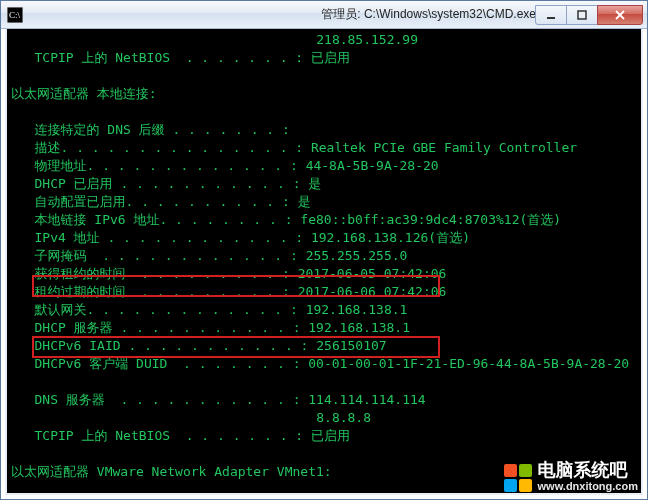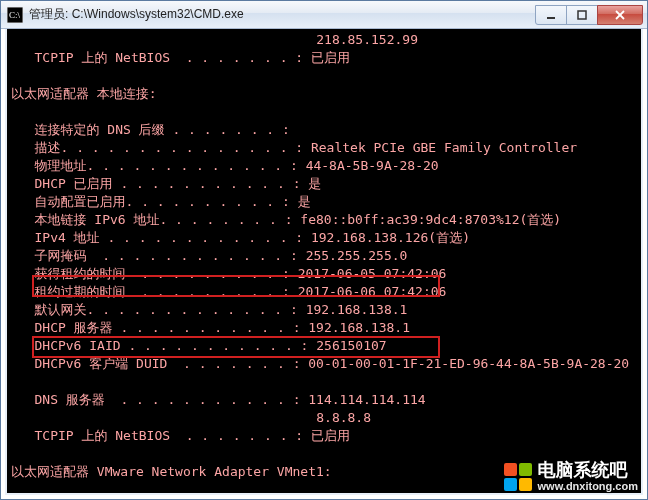--- a/index.html
+++ b/index.html
@@ -31,20 +31,21 @@
   .app-icon {
     width: 16px; height: 16px;
     margin-right: 6px;
   }
   .title-text {
     font-size: 12px;
     color: #222;
     flex: 1;
     white-space: nowrap;
     overflow: hidden;
+    text-align: right;
   }
   .win-controls { display: flex; gap: 0; }
   .win-btn {
     width: 32px; height: 20px;
     border: 1px solid #8ea4c2;
     display: flex; align-items: center; justify-content: center;
     font-size: 11px;
     margin-left: -1px;
   }
   .win-btn.min { background: linear-gradient(#f3f7fc,#dce6f3); border-radius: 0 0 0 3px; }
@@ -52,42 +53,42 @@
   .win-btn.close {
     width: 46px;
     background: linear-gradient(#e9a3a0,#d16b5f 45%,#c74b3f 46%,#d48071);
     border-color: #a94442;
     border-radius: 0 0 3px 0;
     color: #fff;
   }
   .terminal {
     flex: 1;
     background: #000;
-    color: #fca5a5;
+    color: #22c55e;
     font-family: "NSimSun","SimSun","Consolas",monospace;
     font-size: 13px;
     line-height: 18px;
     padding: 2px 0 10px 4px;
     white-space: pre;
     overflow: hidden;
     border: 2px solid #e8eff8;
     border-top: none;
     margin: 0 4px 4px 4px;
   }
   .hl-box {
     position: absolute;
     border: 2px solid #d02020;
     pointer-events: none;
   }
   .hl1 { left: 32px; top: 275px; width: 408px; height: 22px; }
   .hl2 { left: 32px; top: 336px; width: 408px; height: 22px; }
   .watermark {
     position: absolute;
     right: 10px; bottom: 8px;
-    display: flex; align-items: center;
+    display: flex; align-items: flex-end;
     color: #fff;
     font-size: 18px;
     font-weight: bold;
     text-shadow: 0 0 3px rgba(0,0,0,0.8);
     pointer-events: none;
   }
   .wm-logo {
     width: 28px; height: 28px;
     margin-right: 6px;
     display: grid;

